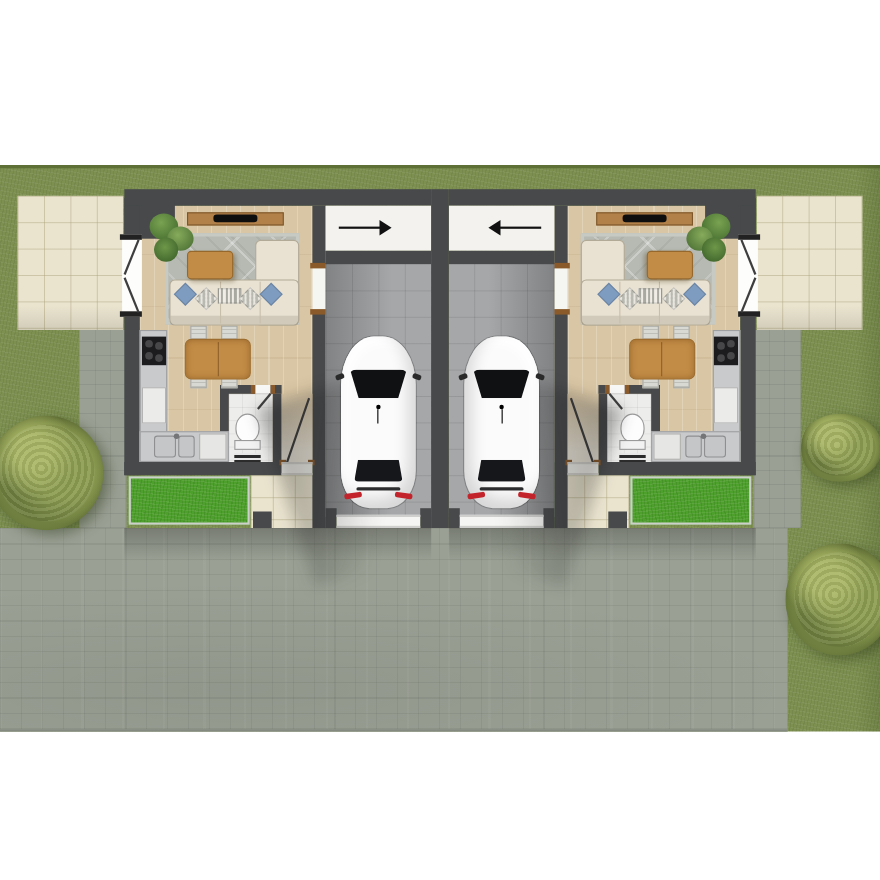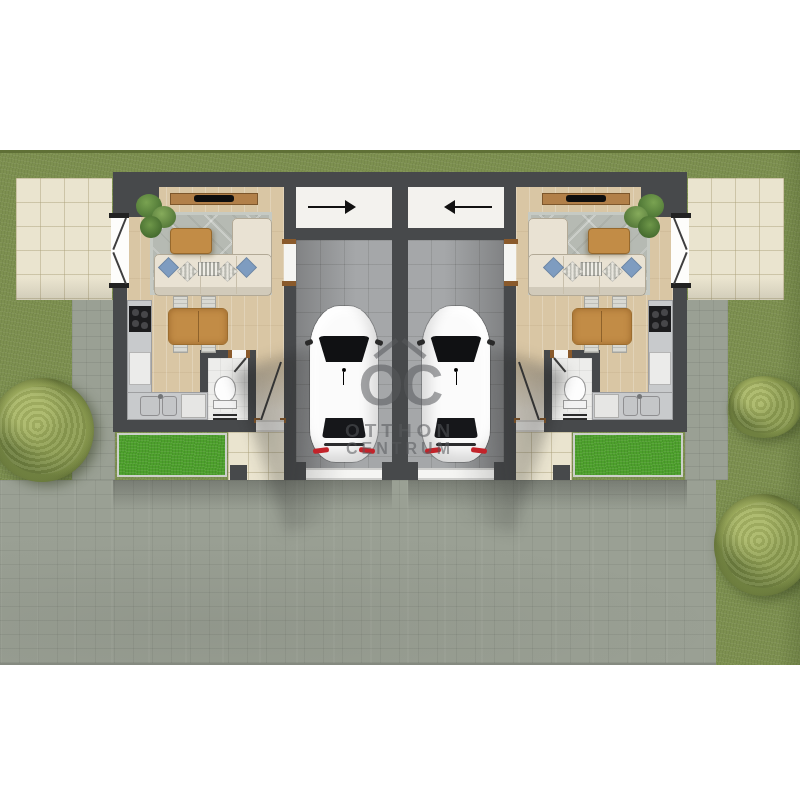--- a/index.html
+++ b/index.html
@@ -462,25 +462,18 @@
     <div class="tv"></div>
     <div class="plant">
         <i class="p1"></i>
         <i class="p2"></i>
         <i class="p3"></i>
       </div>
   </div>
 
   <div class="center-wall"></div>
 
-  <div class="watermark">
-    <div class="wm-roof-l"></div>
-    <div class="wm-roof-r"></div>
-    <div class="wm-logo">OC</div>
-    <div class="wm-line1">OTTHON</div>
-    <div class="wm-line2">CENTRUM</div>
-  </div>
 
   <div class="bush bush-left"></div>
   <div class="bush bush-right-small"></div>
   <div class="bush bush-right-big"></div>
 
 </div>
 
 </body></html>

